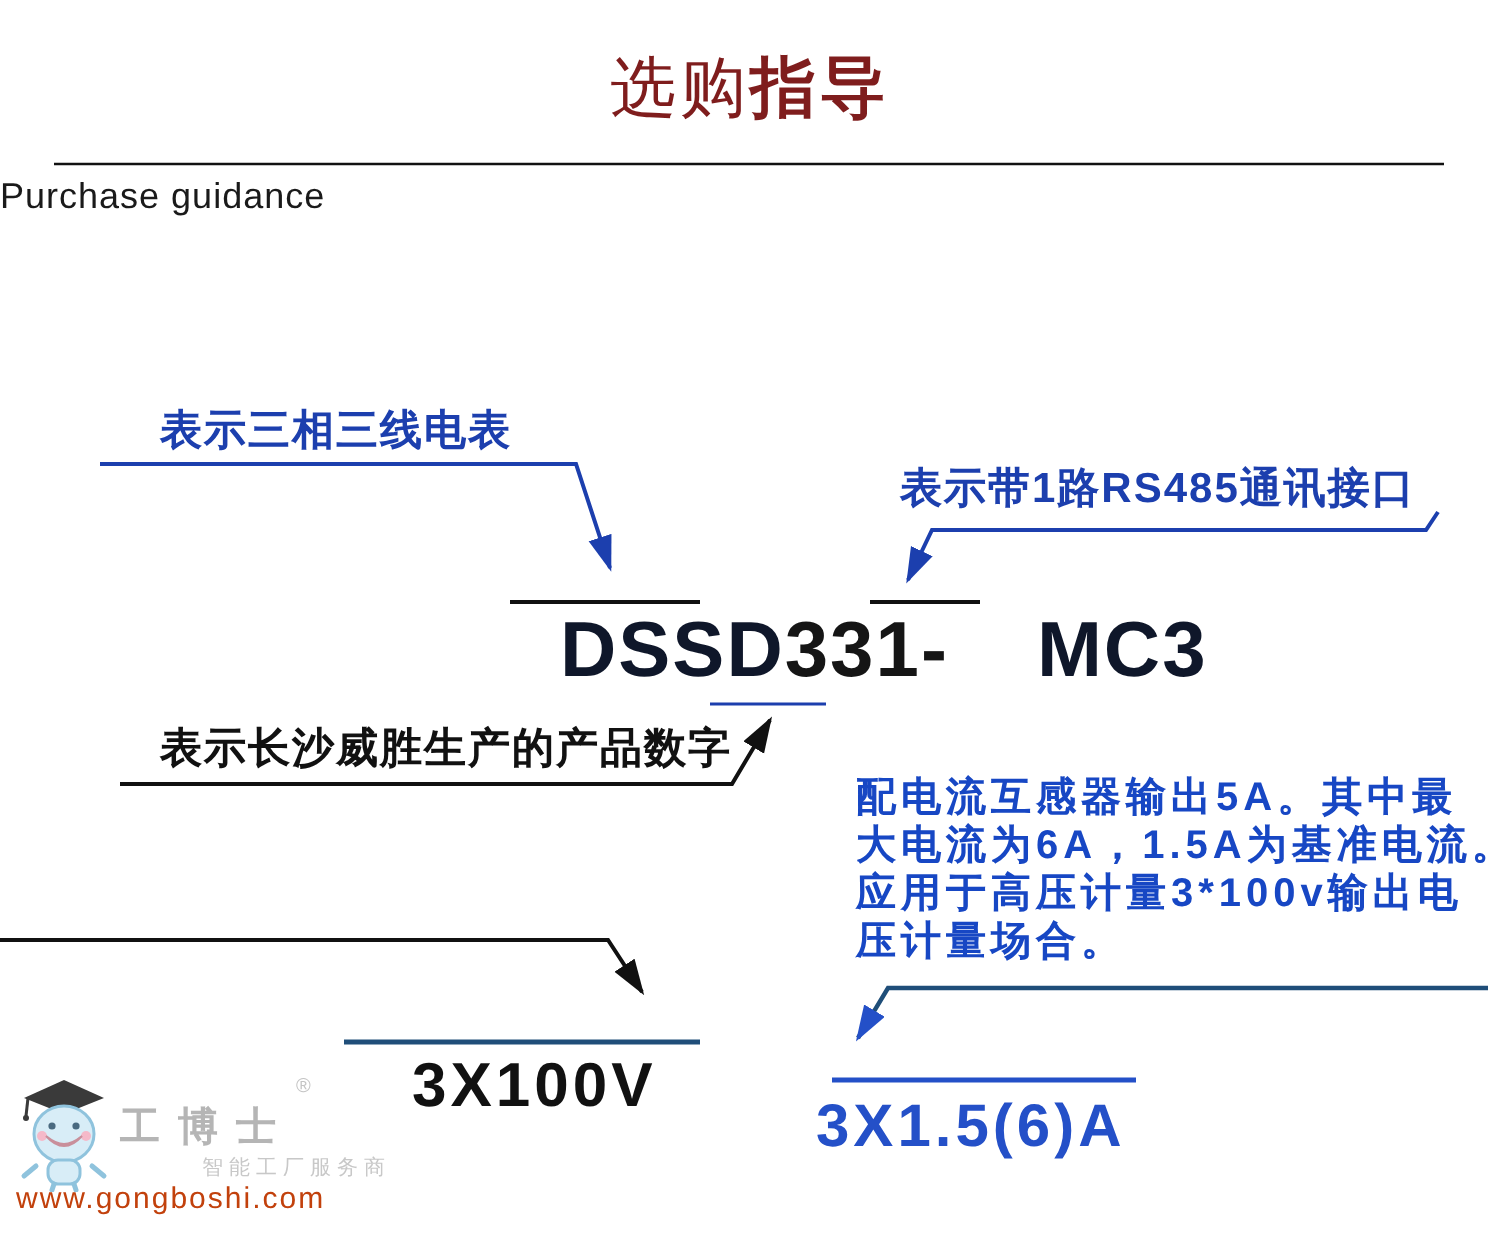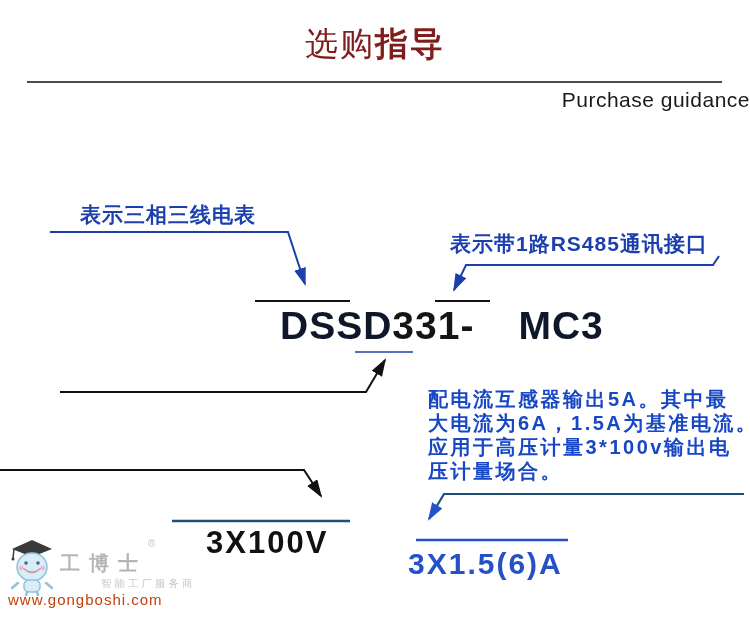--- a/index.html
+++ b/index.html
@@ -5,21 +5,21 @@
   html,body{margin:0;padding:0;background:#fff;}
   #page{position:relative;width:750px;height:617px;background:#fff;overflow:hidden;
         font-family:"Liberation Sans","DejaVu Sans",sans-serif;}
   .abs{position:absolute;}
   svg.overlay{position:absolute;left:0;top:0;width:750px;height:617px;z-index:1;pointer-events:none;}
   .txt{z-index:2;white-space:nowrap;}
   
   .title{left:0;top:22px;width:750px;text-align:center;font-size:33px;color:#7f1d1d;letter-spacing:2px;}
   .title .t-reg{font-weight:400;}
   .title .t-bold{font-weight:700;}
-  .subtitle{left:0;top:88px;width:750px;text-align:right;font-size:21px;color:#1a1a1a;letter-spacing:0.5px;}
+  .subtitle{left:0;top:88px;width:750px;text-align:left;font-size:18px;color:#1a1a1a;letter-spacing:0.5px;}
   
   .lbl-blue{color:#1c3fae;font-weight:700;font-size:21px;letter-spacing:1px;}
   .lbl-black{color:#111;font-weight:700;font-size:21px;letter-spacing:1px;}
   .lbl-three-phase{left:80px;top:201px;}
   .lbl-rs485{left:450px;top:230px;}
   .lbl-manufacturer{left:80px;top:360px;}
   .lbl-voltage{left:18px;top:441px;}
   
   .model{left:236px;top:304px;font-size:39px;font-weight:700;letter-spacing:1px;line-height:44px;}
   .model .m-blue{color:#0f172a;margin-left:44px;}
@@ -70,20 +70,21 @@
     <path d="M416 540 H568" stroke="#2450c8" stroke-width="2.5" fill="none"></path>
   </svg>
 
   <div class="abs txt title">
     <span class="t-reg">选购</span><span class="t-bold">指导</span>
   </div>
   <div class="abs txt subtitle">Purchase guidance</div>
 
   <div class="abs txt lbl-blue lbl-three-phase">表示三相三线电表</div>
   <div class="abs txt lbl-blue lbl-rs485">表示带1路RS485通讯接口</div>
+  <div class="abs txt lbl-black lbl-manufacturer">表示长沙威胜生产的产品数字</div>
 
   <div class="abs txt model">
     <span class="m-blue">DSSD</span><span class="m-black">331</span><span class="m-black">-</span><span class="m-blue">MC3</span>
   </div>
 
   <div class="abs note">
     <div>配电流互感器输出5A。其中最</div>
     <div>大电流为6A，1.5A为基准电流。</div>
     <div>应用于高压计量3*100v输出电</div>
     <div>压计量场合。</div>

